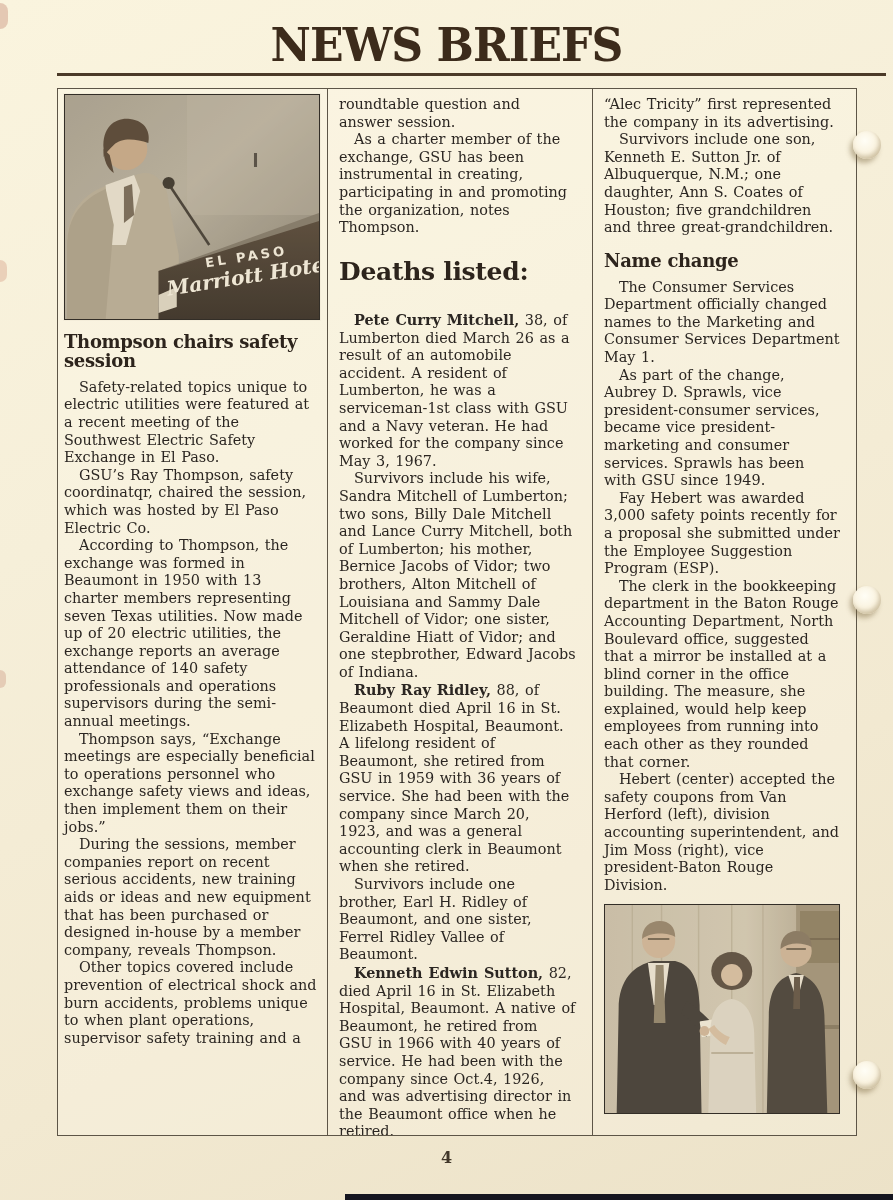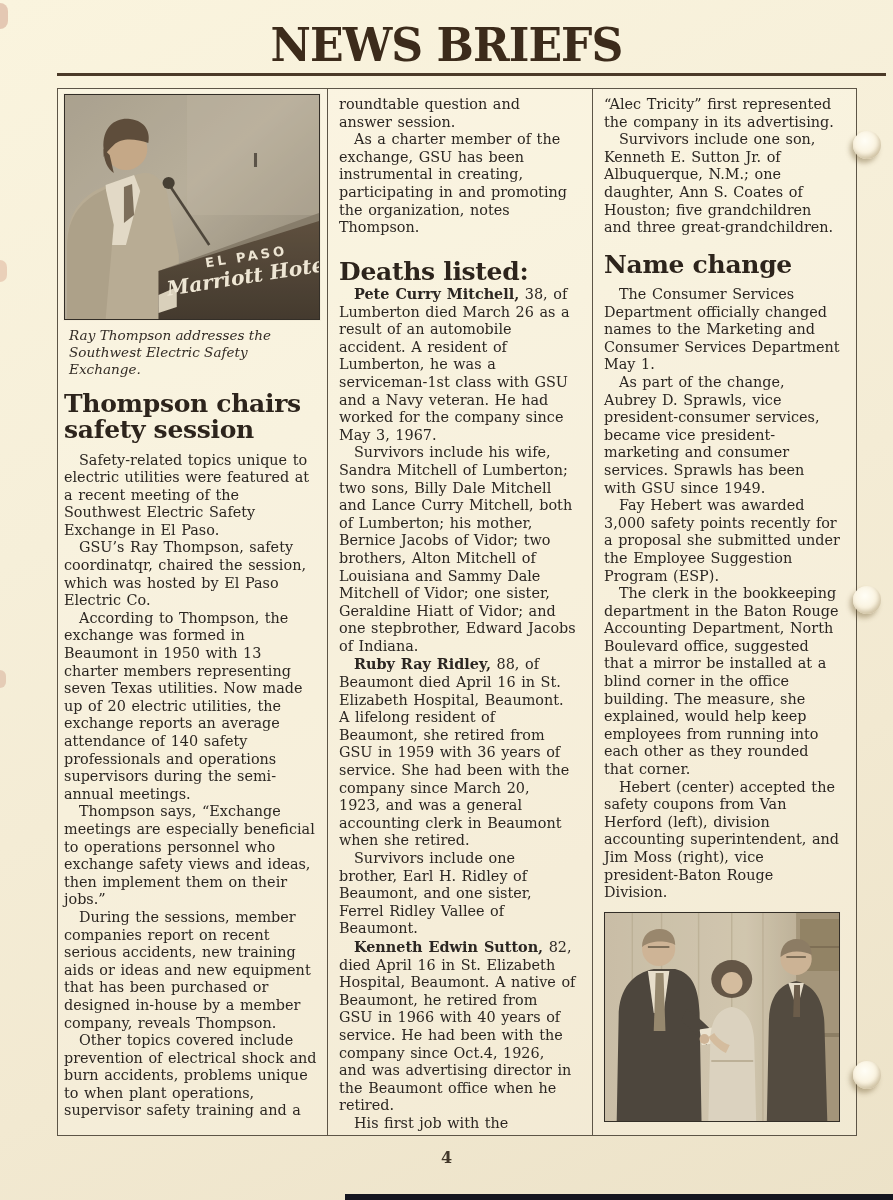--- a/index.html
+++ b/index.html
@@ -23,24 +23,24 @@
     border:1.5px solid #5d5547;display:flex;overflow:hidden;
     background:rgba(255,252,240,.25);
   }
   .col{box-sizing:border-box;overflow:hidden;padding:7px 16px 6px 11px;}
   .col-left{width:270px;border-right:1.5px solid #5d5547;padding:5px 7px 6px 6px;}
   .col-mid{width:265px;border-right:1.5px solid #5d5547;}
   .col-right{flex:1;}
   .col p{margin:0;font-size:14.4px;line-height:17.6px;text-indent:15px;word-spacing:1px;}
   .col p.cont{text-indent:0;}
   h2{
-    font-size:25px;line-height:1.05;font-weight:bold;color:#2d241c;
+    font-size:18px;line-height:1.05;font-weight:bold;color:#2d241c;
     letter-spacing:-.3px;margin:15px 0 8px 0;
   }
-  h2.deaths{font-size:25px;margin:22px 0 0 0;}
+  h2.deaths{font-size:25px;margin:22px 0 26px 0;}
   h2.first-heading{margin-top:13px;}
   .photo-frame{
     border:1px solid #332e27;background:#8b8577;line-height:0;
     box-shadow:0 0 0 1px rgba(240,234,214,.6);
   }
   .caption{
     font-style:italic;font-size:13.6px;line-height:17px;margin:7px 2px 0 5px;
     color:#332c26;
   }
   .page-number{
@@ -108,21 +108,20 @@
 
         <polygon points="92,176 250,126 250,224 92,224" fill="url(#pod1)"></polygon>
         <polygon points="92,200 110,192 110,212 92,218" fill="#d9d2bf"></polygon>
         <g transform="rotate(-9 180 172)">
           <text x="180" y="166" text-anchor="middle" font-family="DejaVu Sans, sans-serif" font-size="13" font-weight="bold" letter-spacing="3" fill="#efe9da">EL PASO</text>
           <text x="180" y="188" text-anchor="middle" font-family="DejaVu Serif, serif" font-style="italic" font-weight="bold" font-size="20" fill="#f2ecdc">Marriott Hotel</text>
         </g>
         <rect x="0" y="0" width="250" height="224" fill="#d9c9a6" opacity=".14"></rect>
       </svg>
     </div>
-    <div class="caption">Ray Thompson addresses the Southwest Electric Safety Exchange.</div>
     <h2 class="first-heading">Thompson chairs safety session</h2>
     <p>Safety-related topics unique to electric utilities were featured at a recent meeting of the Southwest Electric Safety Exchange in El Paso.</p>
     <p>GSU’s Ray Thompson, safety coordinatqr, chaired the session, which was hosted by El Paso Electric Co.</p>
     <p>According to Thompson, the exchange was formed in Beaumont in 1950 with 13 charter members representing seven Texas utilities. Now made up of 20 electric utilities, the exchange reports an average attendance of 140 safety professionals and operations supervisors during the semi-annual meetings.</p>
     <p>Thompson says, “Exchange meetings are especially beneficial to operations personnel who exchange safety views and ideas, then implement them on their jobs.”</p>
     <p>During the sessions, member companies report on recent serious accidents, new training aids or ideas and new equipment that has been purchased or designed in-house by a member company, reveals Thompson.</p>
     <p>Other topics covered include prevention of electrical shock and burn accidents, problems unique to when plant operations, supervisor safety training and a</p>
   </div>
 
   <div class="col col-mid">

